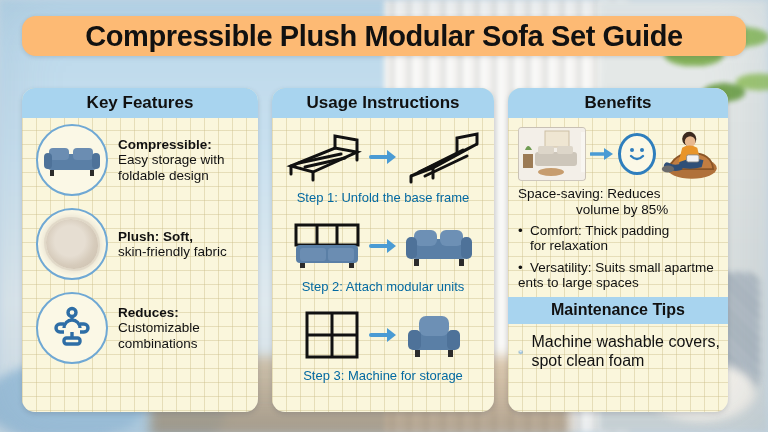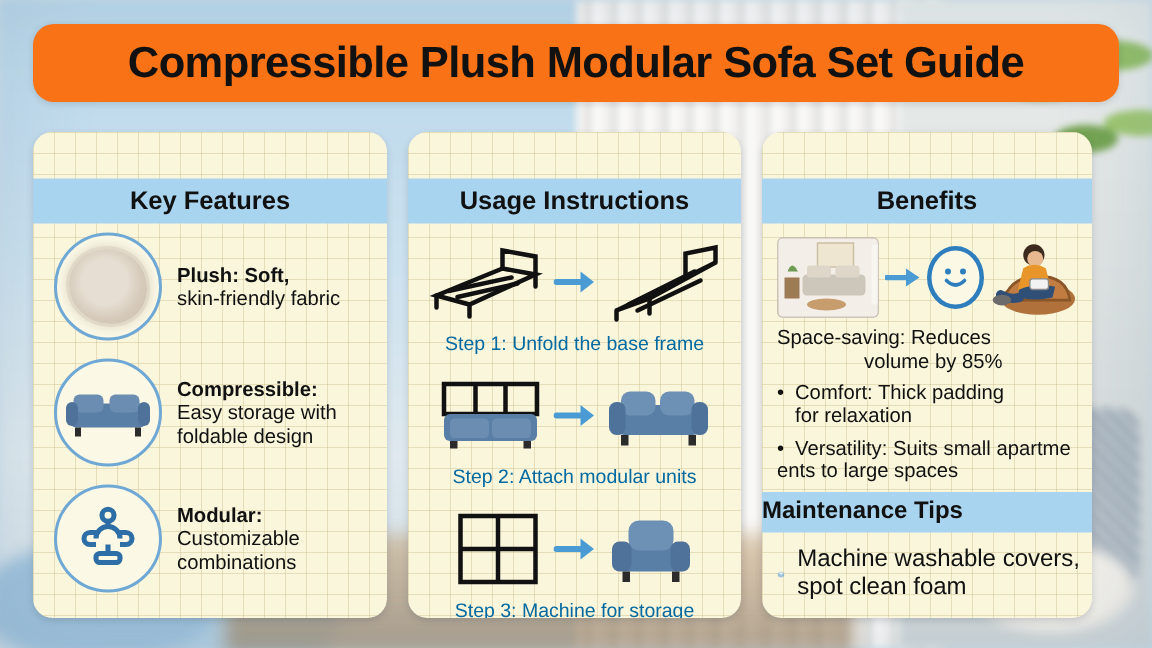--- a/index.html
+++ b/index.html
@@ -67,22 +67,22 @@
   .bg-cush-r2 {
     position: absolute; right: 12px; bottom: 10px; width: 110px; height: 60px;
     background: radial-gradient(ellipse at 50% 40%, #f2efe9 0 60%, #ddd8cf 100%);
     border-radius: 50%;
     filter: blur(4px);
   }
   .bg-vign { position: absolute; inset: 0; box-shadow: inset 0 0 60px rgba(120,150,175,.25); }
 
   
   .title-banner {
-    position: absolute; left: 22px; top: 16px; width: 724px; height: 52px;
-    background: #f97316; border-radius: 14px;
+    position: absolute; left: 22px; top: 16px; width: 724px; height: 40px;
+    background: #fdba74; border-radius: 14px;
     display: flex; align-items: center; justify-content: center;
     box-shadow: 0 1px 4px rgba(60,70,80,.18);
   }
   .title-banner h1 {
     font-size: 29px; font-weight: 700; color: #111; letter-spacing: -.4px;
     white-space: nowrap;
   }
 
   
   .card {
@@ -97,21 +97,21 @@
     background-image:
       linear-gradient(to right, rgba(206,192,140,.45) 1px, transparent 1px),
       linear-gradient(to bottom, rgba(206,192,140,.45) 1px, transparent 1px);
     background-size: 14px 14px;
     pointer-events: none;
   }
   .card-head {
     position: relative; z-index: 2;
     background: #a8d4ef;
     height: 30px;
-    display: flex; align-items: center; justify-content: center; margin-top: 31px;
+    display: flex; align-items: center; justify-content: center;
   }
   .card-head span { font-size: 17px; font-weight: 600; color: #111; }
   .card-body { position: relative; z-index: 2; }
 
   #card-key      { left: 22px;  top: 88px; width: 236px; height: 324px; }
   #card-usage    { left: 272px; top: 88px; width: 222px; height: 324px; }
   #card-benefits { left: 508px; top: 88px; width: 220px; height: 324px; }
 
   
   .feat-row { display: flex; align-items: center; gap: 10px; padding: 6px 10px 6px 14px; }
@@ -166,21 +166,21 @@
     font-size: 13.5px; color: #111; line-height: 1.14; margin-top: 6px;
     padding-left: 12px; position: relative;
   }
   .ben-item .bullet { position: absolute; left: 0; top: 0; }
   .ben-item .wrap2 { display: block; margin-left: -12px; }
   .ben-overflow { white-space: nowrap; }
 
   .maint-head {
     position: relative; z-index: 2; margin-top: 6px;
     background: #a8d4ef; height: 27px;
-    display: flex; align-items: center; justify-content: flex-start;
+    display: flex; align-items: center; justify-content: center;
   }
   .maint-head span { font-size: 16px; font-weight: 600; color: #111; }
   .maint-row { display: flex; align-items: center; gap: 8px; padding: 8px 8px 0 10px; }
   .maint-text { font-size: 16px; line-height: 1.14; color: #111; white-space: nowrap; }
 </style>
 </head>
 <body>
 
 <div id="stage">
 
@@ -202,62 +202,62 @@
 
   <div class="card" id="card-key">
     <div class="grid"></div>
     <div class="card-head">
       <span>Key Features</span>
     </div>
     <div class="card-body">
 
       <div class="feat-row">
         <div class="feat-circle">
-          <div class="fluff"></div>
-        </div>
-        <div class="feat-text">
-          <b>Plush: Soft,</b><br>
-          <span>skin-friendly fabric</span>
-        </div>
-      </div>
-
-      <div class="feat-row">
-        <div class="feat-circle">
           <svg class="sofa-mini" viewBox="0 0 60 40">
             <rect x="4" y="14" width="52" height="16" rx="5" fill="#5a7fa6"></rect>
             <rect x="7" y="8" width="20" height="12" rx="4" fill="#6b8db2"></rect>
             <rect x="31" y="8" width="20" height="12" rx="4" fill="#6b8db2"></rect>
             <rect x="2" y="13" width="8" height="16" rx="4" fill="#4e7299"></rect>
             <rect x="50" y="13" width="8" height="16" rx="4" fill="#4e7299"></rect>
             <rect x="8" y="30" width="4" height="6" fill="#2b2b2b"></rect>
             <rect x="48" y="30" width="4" height="6" fill="#2b2b2b"></rect>
           </svg>
         </div>
         <div class="feat-text">
           <b>Compressible:</b><br>
           <span>Easy storage with</span><br>
           <span>foldable design</span>
+        </div>
+      </div>
+
+      <div class="feat-row">
+        <div class="feat-circle">
+          <div class="fluff"></div>
+        </div>
+        <div class="feat-text">
+          <b>Plush: Soft,</b><br>
+          <span>skin-friendly fabric</span>
         </div>
       </div>
 
       <div class="feat-row">
         <div class="feat-circle">
           <svg width="46" height="46" viewBox="0 0 46 46">
             <g fill="none" stroke="#2e6ea6" stroke-width="3.4" stroke-linejoin="round">
               <circle cx="23" cy="7.5" r="4"></circle>
               <path d="M23 11.5 v4 M15 23 a8 8 0 0 1 16 0"></path>
               <path d="M15 19 h-4 a4 4 0 0 0 0 8 h4"></path>
               <path d="M31 19 h4 a4 4 0 0 1 0 8 h-4"></path>
               <path d="M23 27 v6"></path>
               <rect x="15" y="33" width="16" height="6" rx="2.5"></rect>
             </g>
           </svg>
         </div>
         <div class="feat-text">
-          <b>Modular:</b><br>
+          <b>Reduces:</b><br>
           <span>Customizable</span><br>
           <span>combinations</span>
         </div>
       </div>
 
     </div>
   </div>
 
   <div class="card" id="card-usage">
     <div class="grid"></div>

